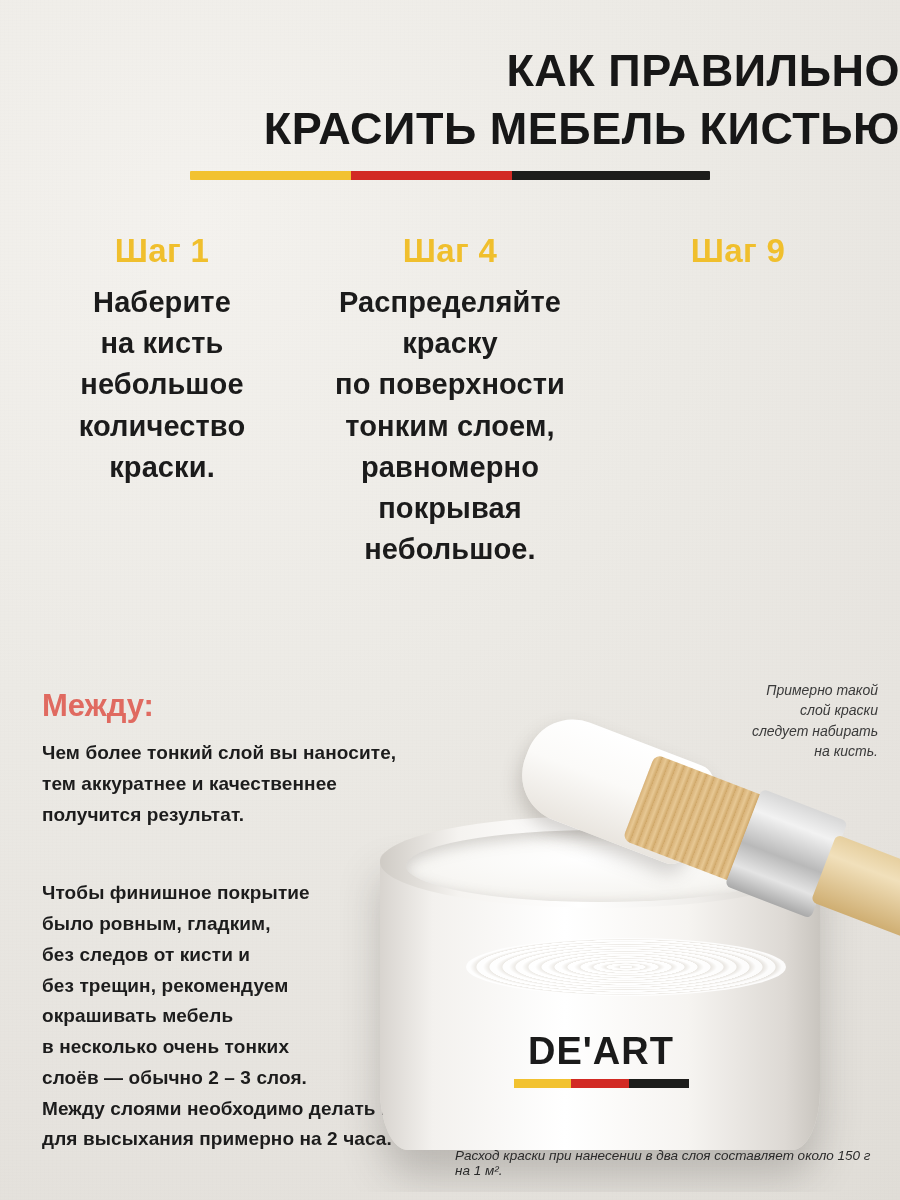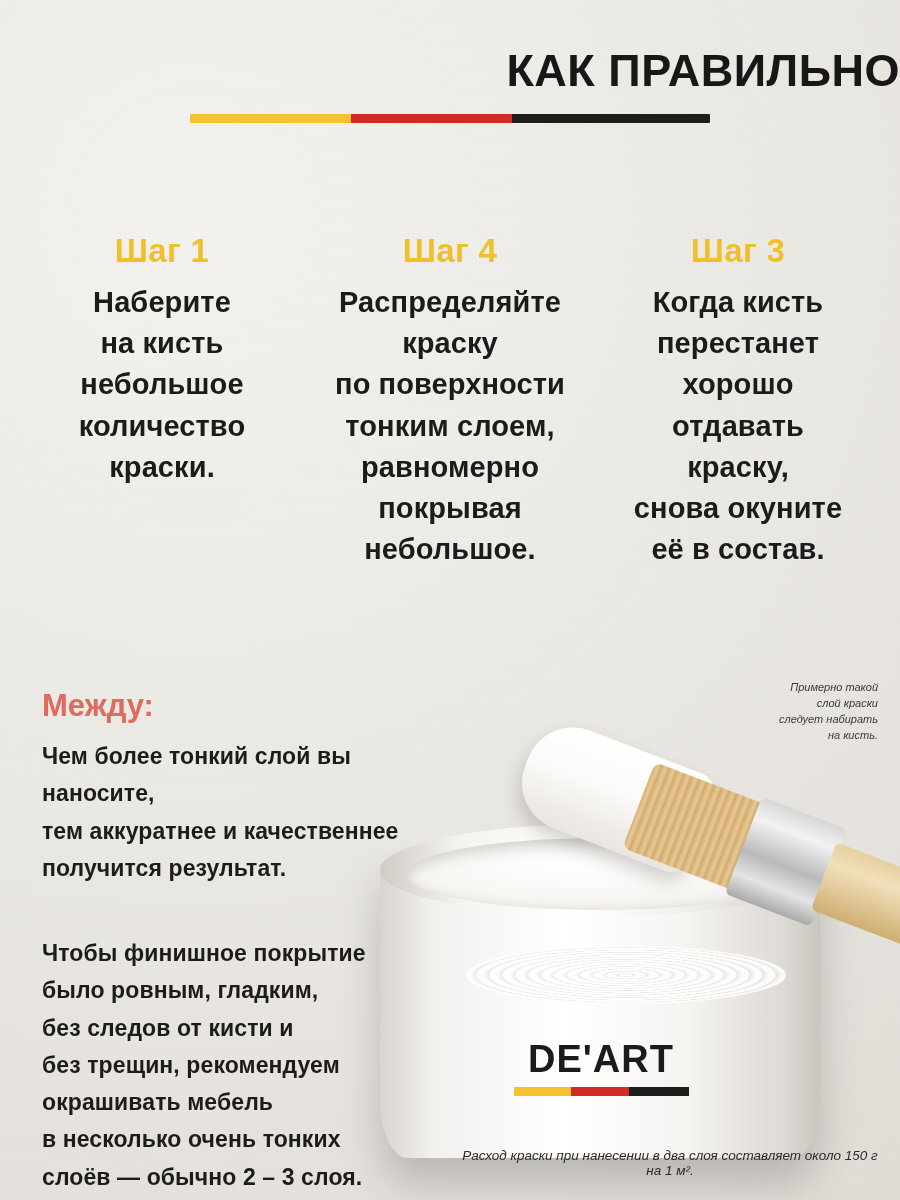--- a/index.html
+++ b/index.html
@@ -99,35 +99,35 @@
     top: 688px;
     width: 400px;
   }
   .important-title {
     font-size: 31px;
     font-weight: bold;
     color: #e06a60;
     margin: 0 0 14px 0;
   }
   .important-para {
-    font-size: 23px;
+    font-size: 19px;
     font-weight: bold;
     color: #1c1c1c;
     line-height: 1.62;
     margin: 0 0 22px 0;
     white-space: pre-line;
     letter-spacing: .1px;
   }
   .important-para.second { margin-bottom: 0; margin-top: 48px; }
 
   
   .photo {
     position: absolute;
     right: 0;
-    bottom: 0;
+    bottom: 8px;
     width: 560px;
     height: 520px;
     overflow: hidden;
   }
   .jar {
     position: absolute;
     left: 40px;
     top: 58px;
     width: 440px;
     height: 400px;
@@ -252,45 +252,46 @@
       linear-gradient(180deg, #e6cf9f 0%, #f1e0bb 30%, #cfae72 100%);
   }
 
   
   .annotation {
     position: absolute;
     right: 22px;
     top: 680px;
     width: 190px;
     text-align: right;
-    font-size: 11px;
+    font-size: 14px;
     line-height: 1.45;
     color: #3a3a3a;
     font-style: italic;
     white-space: pre-line;
   }
   .footnote {
     position: absolute;
     left: 455px;
     bottom: 22px;
     width: 430px;
-    text-align: center;
+    text-align: left;
     font-size: 13.5px;
     font-style: italic;
     color: #2a2a2a;
   }
 </style>
 </head>
 <body>
 
 <div class="page">
   <div class="grain"></div>
 
   <div class="title-block">
     <div class="title-line">КАК ПРАВИЛЬНО</div>
+    <div class="title-line">КРАСИТЬ МЕБЕЛЬ КИСТЬЮ</div>
     <div class="title-rule">
       <i class="rule-a"></i>
       <i class="rule-b"></i>
       <i class="rule-c"></i>
     </div>
   </div>
 
   <div class="steps">
     <div class="step step-1">
       <div class="step-title">Шаг 1</div>
@@ -304,28 +305,21 @@
       <div class="step-title">Шаг 4</div>
       <div class="step-text">Распределяйте
 краску
 по поверхности
 тонким слоем,
 равномерно
 покрывая
 небольшое.</div>
     </div>
     <div class="step step-3">
-      <div class="step-title">Шаг 3</div>
-      <div class="step-text">Когда кисть
-перестанет
-хорошо
-отдавать
-краску,
-снова окуните
-её в состав.</div>
+      <div class="step-title">Шаг 9</div>
     </div>
   </div>
 
   <div class="important">
     <div class="important-title">Между:</div>
     <div class="important-para">Чем более тонкий слой вы наносите,
 тем аккуратнее и качественнее
 получится результат.</div>
     <div class="important-para second">Чтобы финишное покрытие
 было ровным, гладким,

